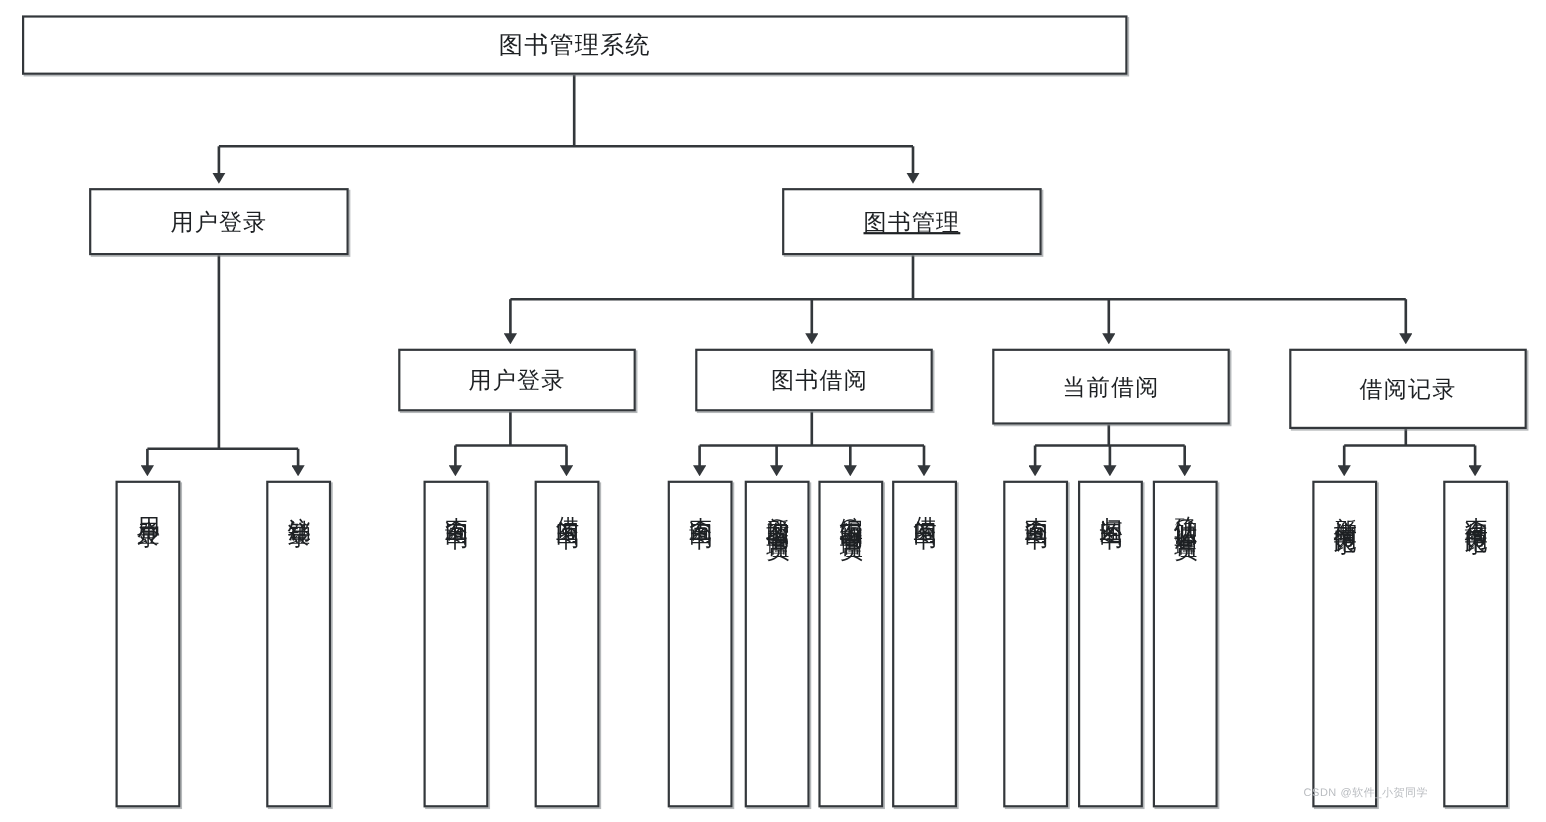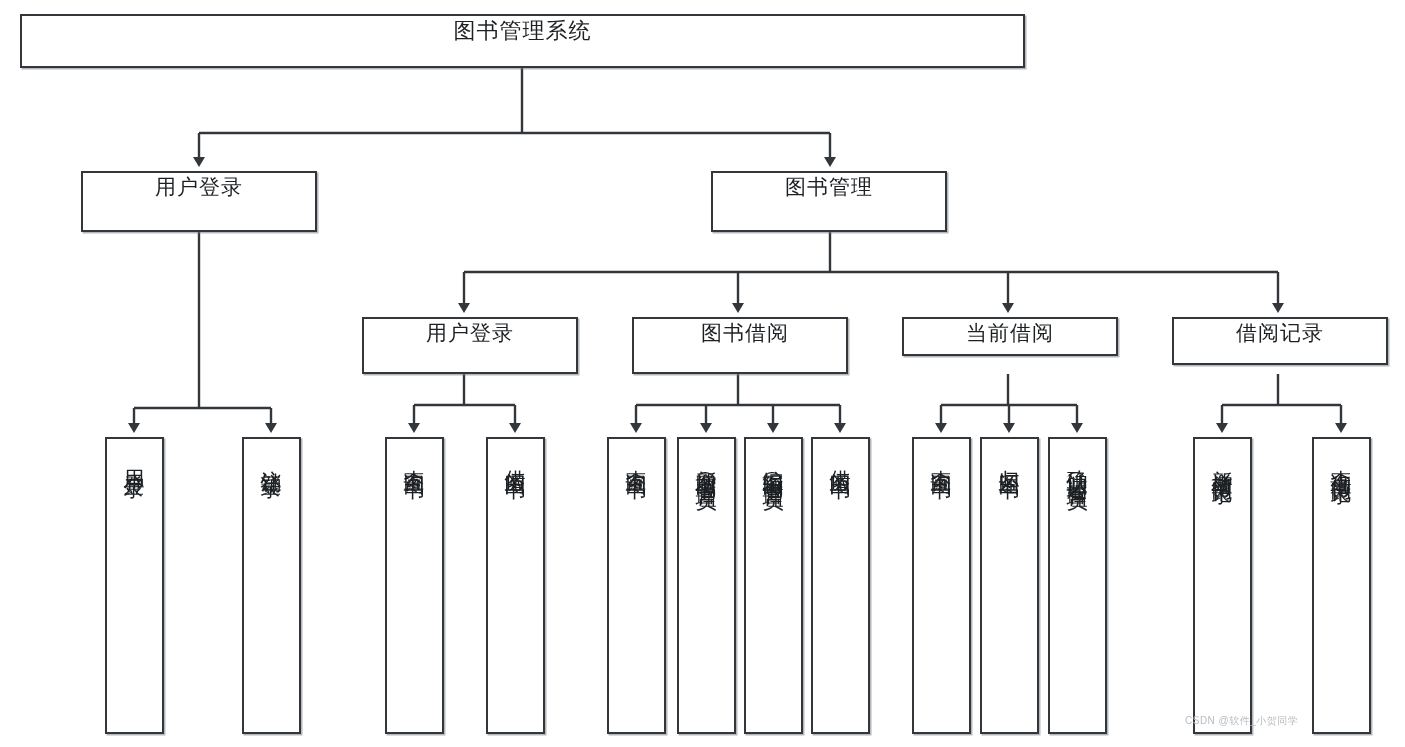--- a/index.html
+++ b/index.html
@@ -13,20 +13,21 @@
   #diagram{position:absolute;left:0;top:0;width:1405px;height:747px;}
   svg.lines{position:absolute;left:0;top:0;width:1405px;height:747px;pointer-events:none;}
 
   .node{
     position:absolute;
     box-sizing:border-box;
     background:#ffffff;
     border:2px solid #33373b;
     box-shadow:1.5px 1.5px 0 rgba(120,125,130,0.55);
     display:flex;
+    align-items:center;
     justify-content:center;
     color:#1d2023;
   }
   .node.horiz{
     font-size:21px;
     letter-spacing:1px;
   }
   .node.root{font-size:22px;}
   .node.leaf{
     align-items:flex-start;
@@ -105,34 +106,34 @@
     </g>
   </svg>
 
   <div class="node horiz root" style="left:20px;top:14px;width:1005px;height:54px;">
     <span>图书管理系统</span>
   </div>
 
   <div class="node horiz" style="left:81px;top:171px;width:236px;height:61px;">
     <span>用户登录</span>
   </div>
-  <div class="node horiz" style="left:711px;top:171px;width:236px;height:61px;">
+  <div class="node horiz" style="left:711px;top:171px;width:236px;height:61px;text-decoration:underline;">
     <span>图书管理</span>
   </div>
 
   <div class="node horiz" style="left:362px;top:317px;width:216px;height:57px;">
     <span>用户登录</span>
   </div>
   <div class="node horiz" style="left:632px;top:317px;width:216px;height:57px;padding-left:10px;">
     <span>图书借阅</span>
   </div>
-  <div class="node horiz" style="left:902px;top:317px;width:216px;height:39px;">
+  <div class="node horiz" style="left:902px;top:317px;width:216px;height:69px;">
     <span>当前借阅</span>
   </div>
-  <div class="node horiz" style="left:1172px;top:317px;width:216px;height:48px;">
+  <div class="node horiz" style="left:1172px;top:317px;width:216px;height:73px;">
     <span>借阅记录</span>
   </div>
 
   <div class="node leaf" style="left:105px;top:437px;width:59px;height:297px;">
     <span class="vtext">用户登录</span>
   </div>
   <div class="node leaf" style="left:242px;top:437px;width:59px;height:297px;">
     <span class="vtext">注销登录</span>
   </div>
 

